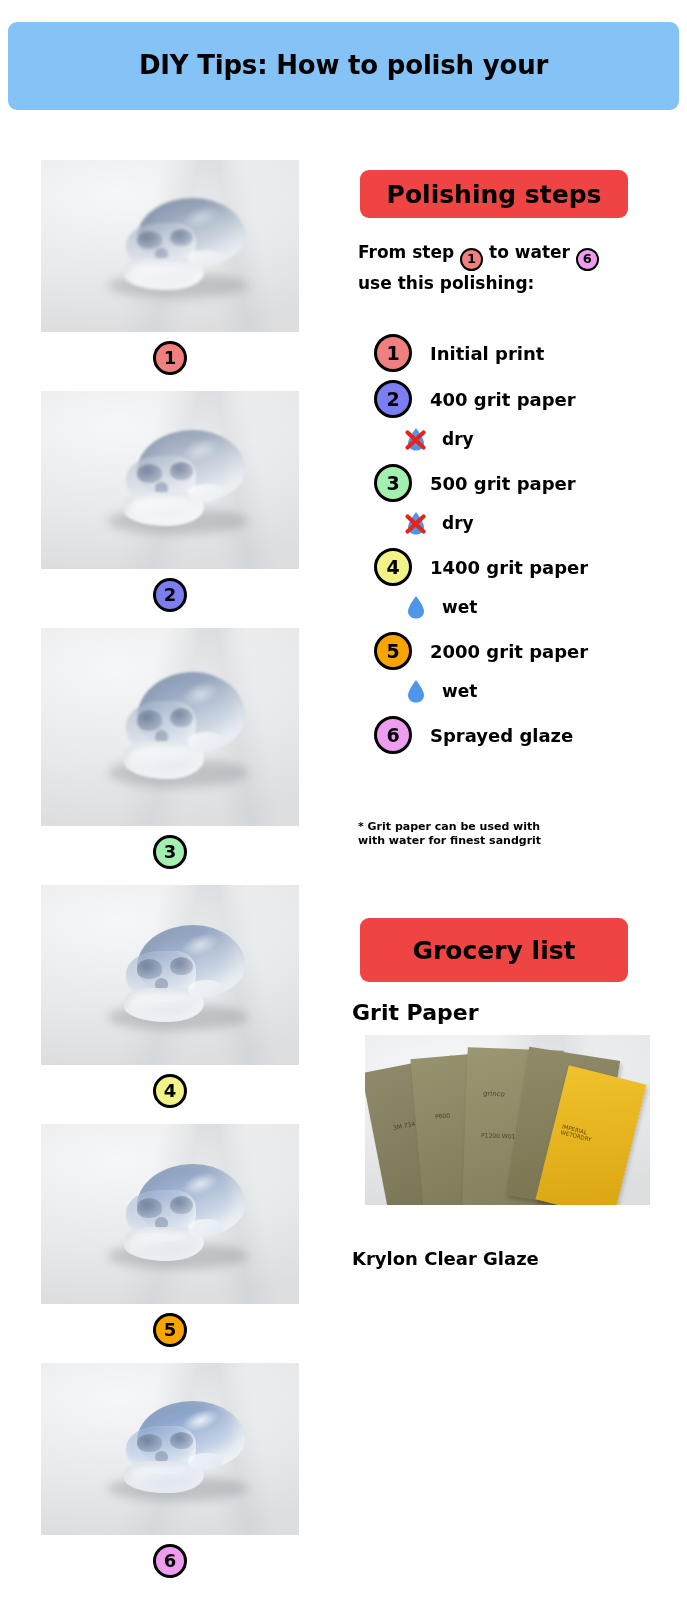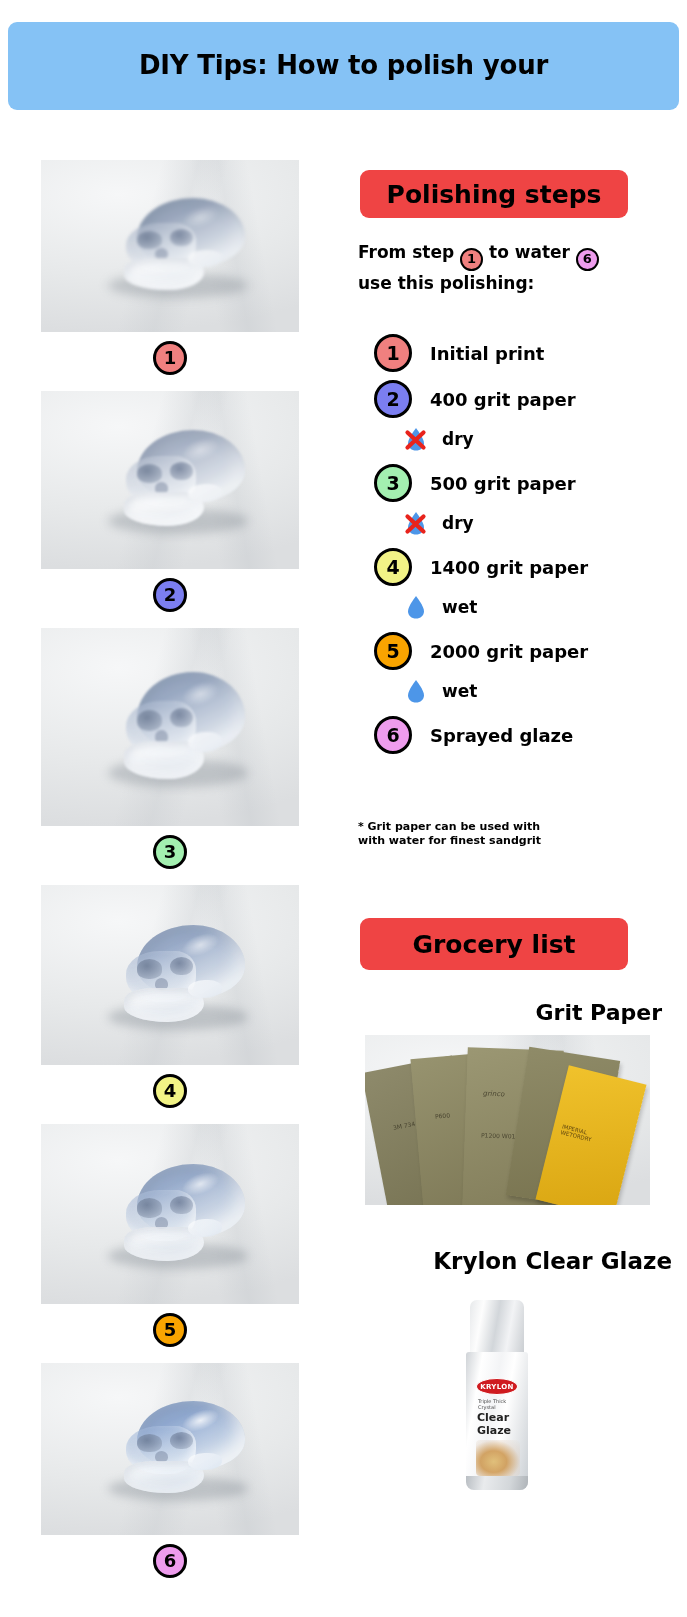--- a/index.html
+++ b/index.html
@@ -129,21 +129,21 @@
   .mode-icon { position: relative; width: 28px; height: 28px; flex: 0 0 28px; }
   .mode-label { font-size: 17px; font-weight: bold; color: #000; }
 
   .footnote {
     font-size: 11px; font-weight: bold; color: #000;
     line-height: 1.3;
   }
 
   .grocery-item-title {
     font-size: 22px; font-weight: bold; color: #000;
-    text-align: right;
+    text-align: left;
   }
 
   
   .grit-photo { position: relative; overflow: hidden; background: #e9eaec; }
   .sheet { position: absolute; }
   .sheet-label {
     position: absolute;
     font-family: "DejaVu Sans", sans-serif;
     color: rgba(50,45,30,.75);
     line-height: 1.1;
@@ -353,21 +353,21 @@
         <div class="step-badge" style="background: rgb(238, 156, 237);">6</div>
         <div class="step-label" style="margin-left: 18px;">Sprayed glaze</div>
       </div>
     </div>
 
   <div class="footnote" style="position:absolute; left:6px; top:820px; width:310px;">
     <span>* Grit paper can be used with</span><br>
     <span>with water for finest sandgrit</span>
   </div>
 
-  <div class="section-banner" style="position:absolute; left:8px; top:918px; width:268px; height:52px;">
+  <div class="section-banner" style="position:absolute; left:8px; top:918px; width:268px; height:64px;">
     <span class="section-banner-text">Grocery list</span>
   </div>
 
   <div style="position:absolute; left:0px; top:1000px; width:310px;">
     <div class="grocery-item-title">Grit Paper</div>
     <div class="grit-photo" style="width:285px; height:170px; margin:10px auto 0;">
 
       <div class="cloth"></div>
 
       <div class="sheet" style="left:10px; top:28px; width:92px; height:150px; background:linear-gradient(160deg,#8e8a6b,#767252); transform:rotate(-11deg); box-shadow:2px 3px 4px rgba(0,0,0,.2);"></div>
@@ -378,37 +378,16 @@
 
       <div class="sheet-label" style="left:28px; top:88px; font-size:6px; transform:rotate(-11deg);">3M 734</div>
       <div class="sheet-label" style="left:70px; top:78px; font-size:6px; transform:rotate(-5deg);">P600</div>
       <div class="sheet-label" style="left:118px; top:56px; font-size:7px; transform:rotate(2deg); font-style:italic;">grinco</div>
       <div class="sheet-label" style="left:116px; top:98px; font-size:6px; transform:rotate(2deg);">P1200 W01</div>
       <div class="sheet-label" style="left:196px; top:92px; font-size:5.5px; transform:rotate(14deg); color:rgba(60,40,10,.8);">IMPERIAL<br>WETORDRY</div>
     </div>
   </div>
 
   <div style="position:absolute; left:0px; top:1248px; width:320px;">
-    <div class="grocery-item-title" style="font-size:23px;">Krylon Clear Glaze</div>
-    <div class="can-wrap" style="width:70px; height:190px; margin-top:26px; margin-left:110px;">
-      <div class="can-cap" style="left:8px; top:0px; width:54px; height:58px;"></div>
-      <div class="can-body" style="left:4px; top:52px; width:62px; height:138px;"></div>
-      <div class="krylon-oval" style="left:14px; top:78px; width:42px; height:17px;">
-        <span style="font-size:7px;">KRYLON</span>
-      </div>
-      <div class="can-text" style="left:16px; top:99px; font-size:5px;">
-        <span>Triple Thick</span><br>
-        <span>Crystal</span>
-      </div>
-      <div class="can-text" style="left:15px; top:112px; font-size:11px;">
-        <span class="big">Clear</span><br>
-        <span class="big">Glaze</span>
-      </div>
-      <div style="position:absolute; left:14px; top:140px; width:44px; height:36px;
-                  background:radial-gradient(ellipse at 40% 60%, #d9b05a 0%, #c98e3f 35%, rgba(220,200,180,.4) 70%, rgba(255,255,255,0) 100%);
-                  opacity:.8; border-radius:4px;"></div>
-      <div style="position:absolute; left:4px; top:176px; width:62px; height:14px;
-                  background:linear-gradient(100deg,#b9bec3,#e9ebed 30%,#d3d7da 70%,#aeb3b8);
-                  border-radius:0 0 8px 8px;"></div>
-    </div>
+    <div class="grocery-item-title" style="font-size:18px;">Krylon Clear Glaze</div>
   </div>
 
 </div>
 
 </body></html>

